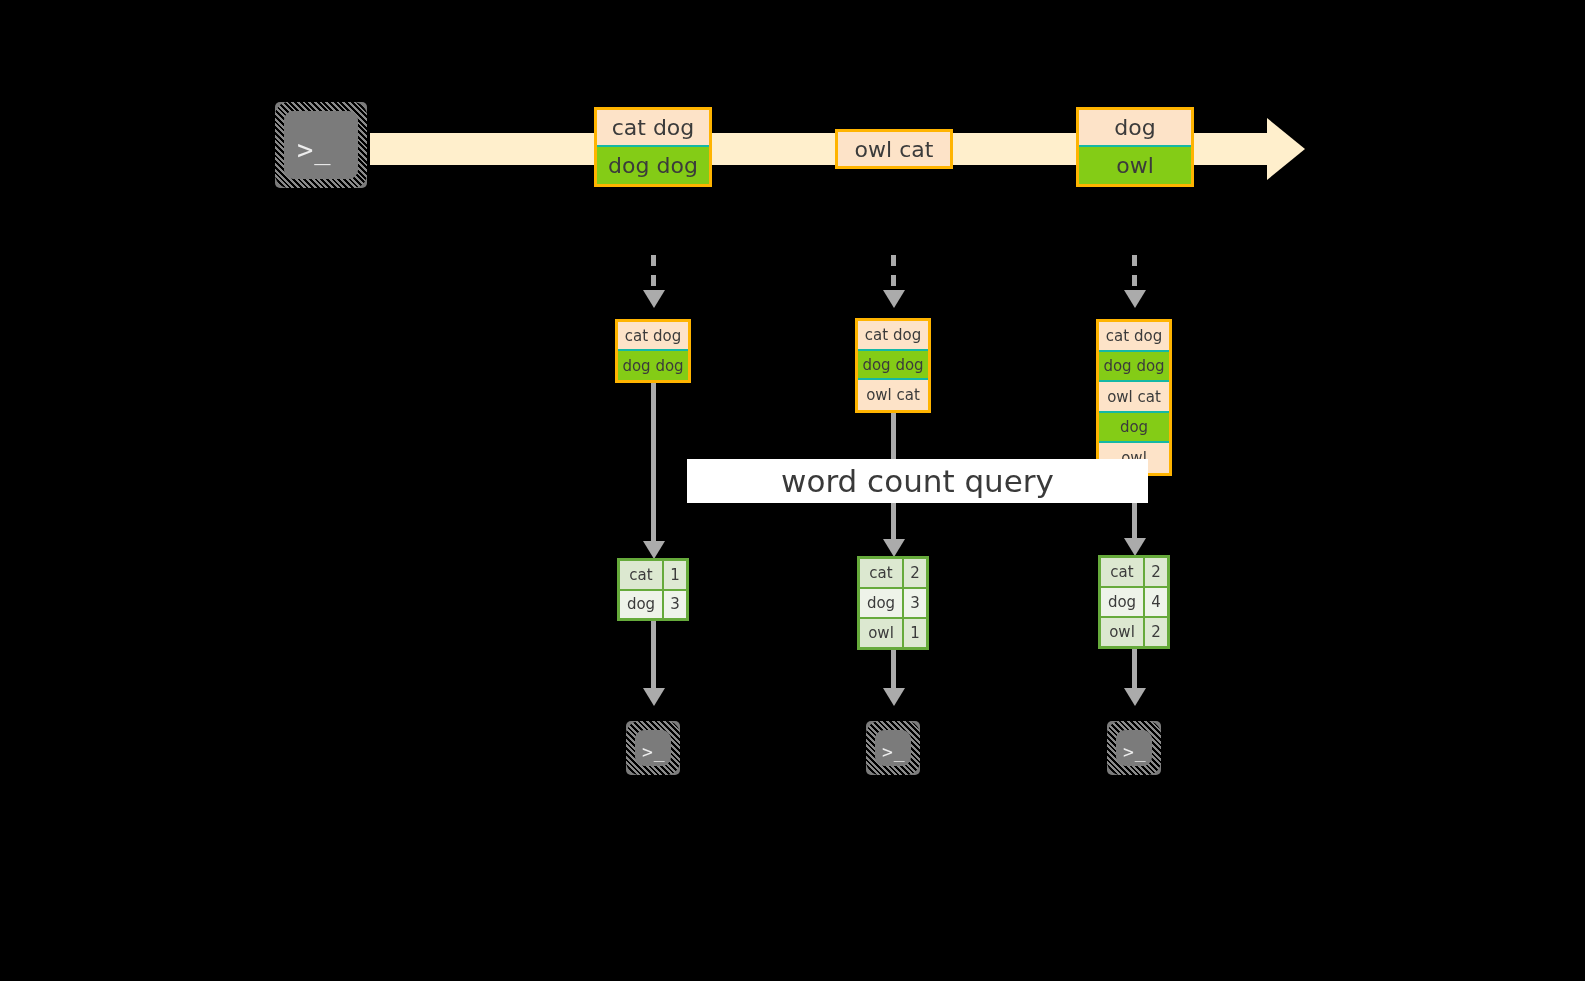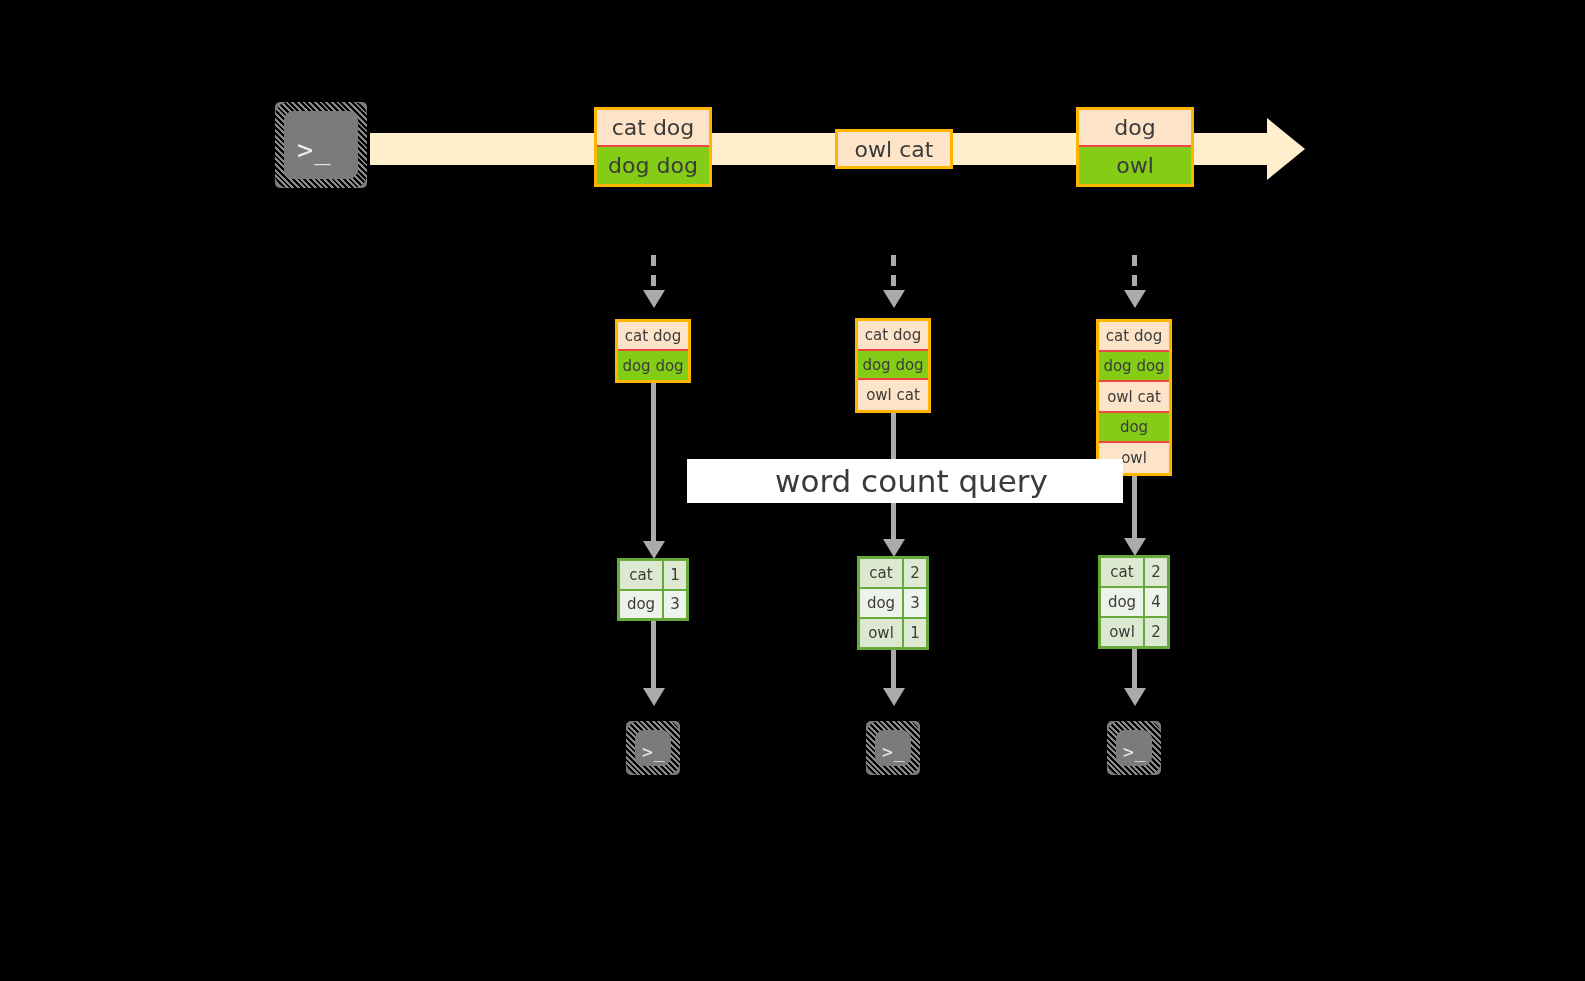--- a/index.html
+++ b/index.html
@@ -66,21 +66,21 @@
     flex-direction:column;
     z-index:5;
   }
   .ocell{
     box-sizing:border-box;
     display:flex;
     align-items:center;
     justify-content:center;
     color:#3b3b3b;
     white-space:nowrap;
-    border-bottom:2px solid #ef4444;
+    border-bottom:2px solid #14b8a6;
   }
   .ocell:last-child{border-bottom:none;}
   .ocell.dark{background:#FDE3C8;}
   .ocell.light{background:#84cc16;}
   
   .gtable{
     position:absolute;
     box-sizing:border-box;
     border:3px solid #66AA3B;
     display:flex;
@@ -266,15 +266,15 @@
 
   <div class="vline" style="left:1132px;top:649px;height:45px;"></div>
   <div class="vhead" style="left:1124px;top:688px;"></div>
 
   <div class="term" style="left:1098px;top:712px;width:72px;height:72px;">
     <div class="term-hatch"></div>
     <div class="term-inner"></div>
     <div class="term-glyph" style="left:16px;top:22px;font-size:18px;">&gt;_</div>
   </div>
 
-  <div class="band" style="left:687px;top:459px;width:423px;height:44px;font-size:31px;padding-left:13px;">word count query</div>
+  <div class="band" style="left:687px;top:459px;width:461px;height:44px;font-size:31px;">word count query</div>
 
 </div>
 
 </body></html>

